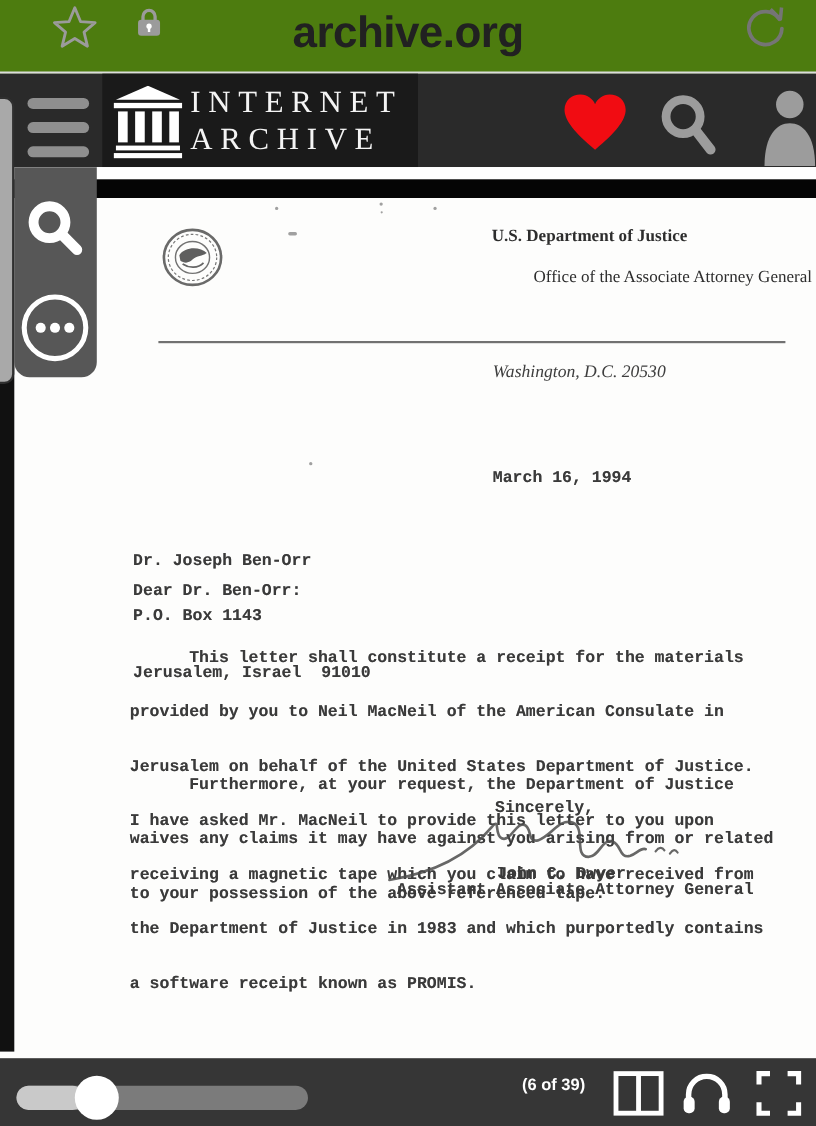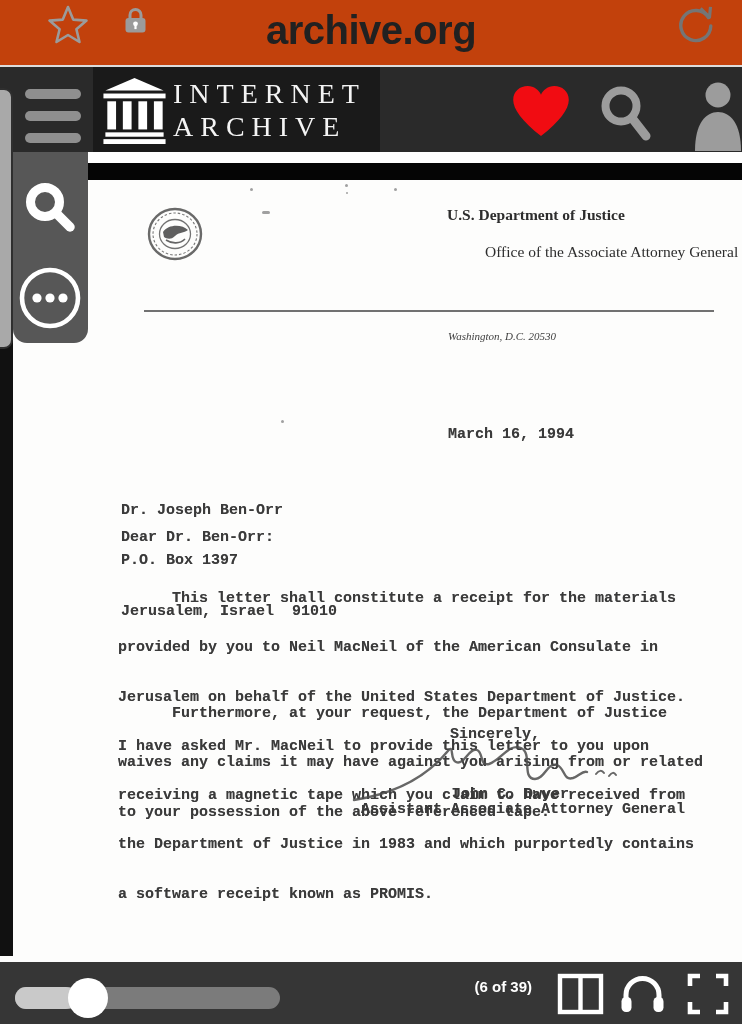--- a/index.html
+++ b/index.html
@@ -1,21 +1,21 @@
 <!DOCTYPE html>
 <html><head>
 <meta charset="utf-8">
 <style>
   html,body{margin:0;padding:0;background:#000;}
   #screen{position:relative;width:742px;height:1024px;overflow:hidden;background:#fff;
           font-family:"Liberation Sans",sans-serif;}
   .abs{position:absolute;}
 
   
-  #browser-bar{left:0;top:0;width:742px;height:65px;background:#c2410c;border-bottom:2px solid #dcdcdc;}
+  #browser-bar{left:0;top:0;width:742px;height:65px;background:#4d7c0f;border-bottom:2px solid #dcdcdc;}
   #url-title{left:0;top:8px;width:742px;text-align:center;font-size:40px;font-weight:700;
              color:#212121;letter-spacing:-0.5px;}
 
   
   #ia-header{left:0;top:67px;width:742px;height:85px;background:#2a2a2a;}
   #logo-patch{left:93px;top:0;width:287px;height:85px;background:#1a1a1a;}
   .hbar{left:25px;width:56px;height:10px;background:#8f8f8f;border-radius:5px;}
   #wordmark{left:173px;top:10px;color:#f4f4f4;font-family:"Liberation Serif",serif;
             font-size:28px;line-height:33px;letter-spacing:7px;font-weight:400;}
 
@@ -130,27 +130,27 @@
         <path d="M17 26 C22 18 36 18 42 24 C38 27 33 26 29 30 C25 34 21 33 18 31 Z" fill="#3d3d3d"></path>
         <path d="M20 34 C26 38 34 38 39 33" fill="none" stroke="#444" stroke-width="1.6"></path>
       </svg>
     </span>
 
     <div class="abs serif" style="left:447px;top:54px;font-size:15.5px;font-weight:700;">U.S. Department of Justice</div>
     <div class="abs serif" style="left:446px;top:91px;font-size:15.5px;margin-left:39px;">Office of the Associate Attorney General</div>
 
     <div class="abs" style="left:144px;top:158px;width:570px;height:1.6px;background:#4e4e4e;opacity:.8;"></div>
 
-    <div class="abs serif" style="left:448px;top:178px;font-size:11px;font-style:italic;color:#3e3e3e;">Washington, D.C. 20530</div>
+    <div class="abs serif" style="left:448px;top:178px;font-size:16px;font-style:italic;color:#3e3e3e;">Washington, D.C. 20530</div>
 
     <div class="abs mono" style="left:448px;top:274px;">March 16, 1994</div>
 
     <div class="abs mono" style="left:121px;top:317px;">
       <div style="line-height:16.4px;">Dr. Joseph Ben-Orr</div>
-      <div style="line-height:16.4px;">P.O. Box 1397</div>
+      <div style="line-height:16.4px;">P.O. Box 1143</div>
       <div style="line-height:16.4px;">Jerusalem, Israel  91010</div>
     </div>
 
     <div class="abs mono" style="left:121px;top:377px;">Dear Dr. Ben-Orr:</div>
 
     <div class="abs mono" style="left:118px;top:405px;">
       <div>      This letter shall constitute a receipt for the materials</div>
       <div>provided by you to Neil MacNeil of the American Consulate in</div>
       <div>Jerusalem on behalf of the United States Department of Justice.</div>
       <div>I have asked Mr. MacNeil to provide this letter to you upon</div>

